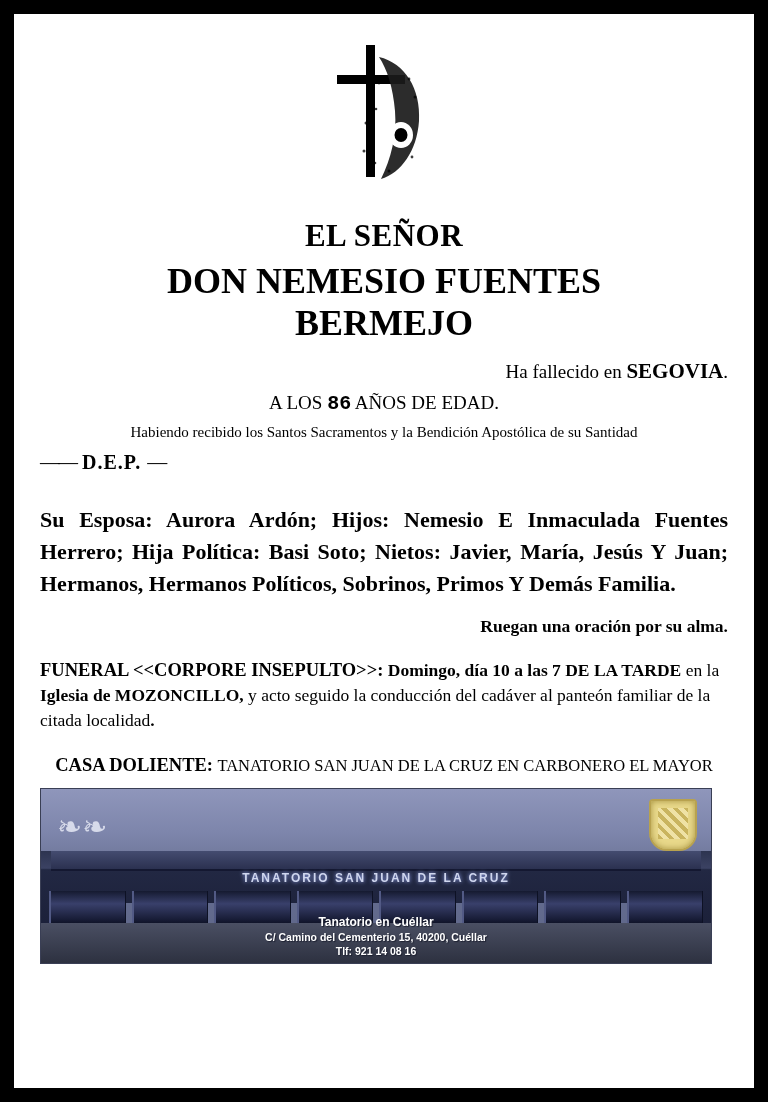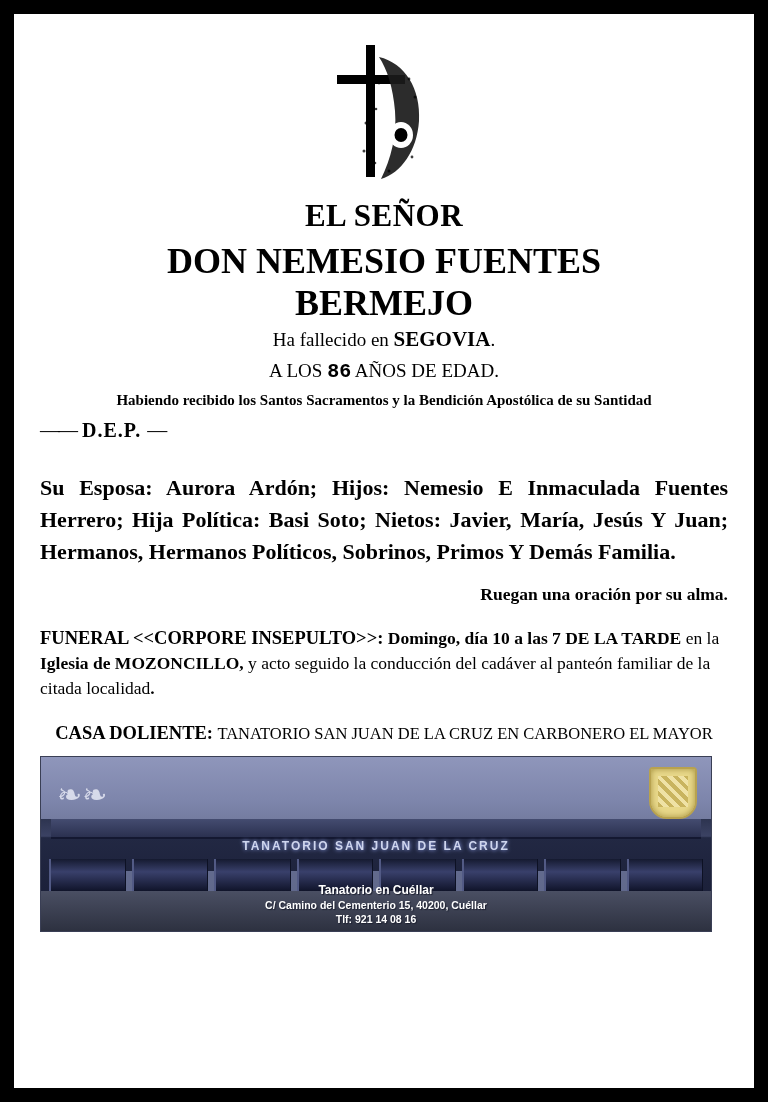--- a/index.html
+++ b/index.html
@@ -46,52 +46,52 @@
     justify-content: center;
     margin-top: 6px;
   }
 
   
   .el-senor {
     text-align: center;
     font-size: 31px;
     font-weight: bold;
     letter-spacing: 0.5px;
-    margin-top: 4px;
+    margin-top: 24px;
   }
   .deceased-name {
     text-align: center;
     font-size: 36px;
     font-weight: bold;
     line-height: 1.18;
     margin-top: 6px;
   }
   .died-line {
-    text-align: center;
+    text-align: right;
     font-size: 19px;
-    margin-top: 2px;
+    margin-top: 14px;
   }
   .died-line .place {
     font-weight: bold;
     font-size: 21px;
   }
   .age-line {
     text-align: center;
     font-size: 19px;
     margin-top: 8px;
   }
   .age-line .age-num {
     font-weight: bold;
     font-size: 20px;
     font-family: Liberation Mono, monospace;
   }
   .sacraments {
     text-align: center;
     font-size: 15px;
-    font-weight: bold;
+    font-weight: normal;
     margin-top: 9px;
   }
   .dep {
     text-align: left;
     font-size: 20px;
     font-weight: bold;
     margin-top: 10px;
     letter-spacing: 1px;
   }
   .dep .dash {

